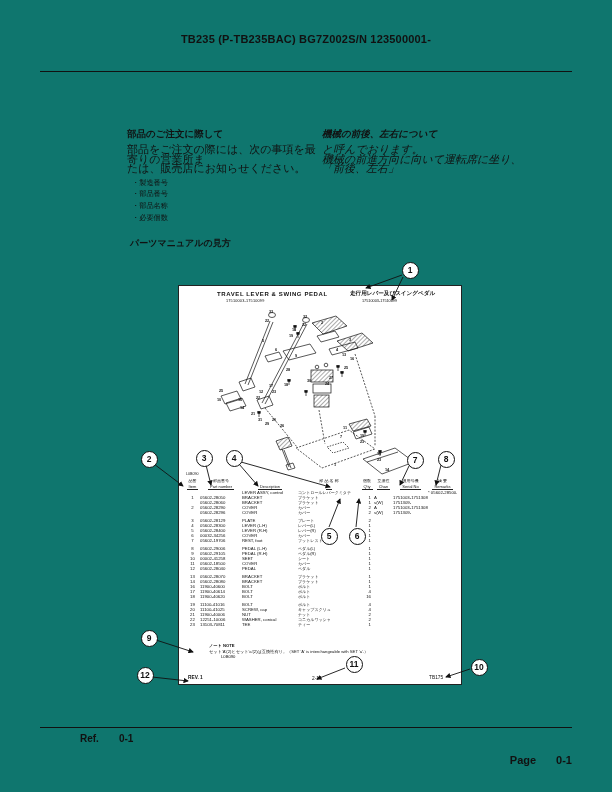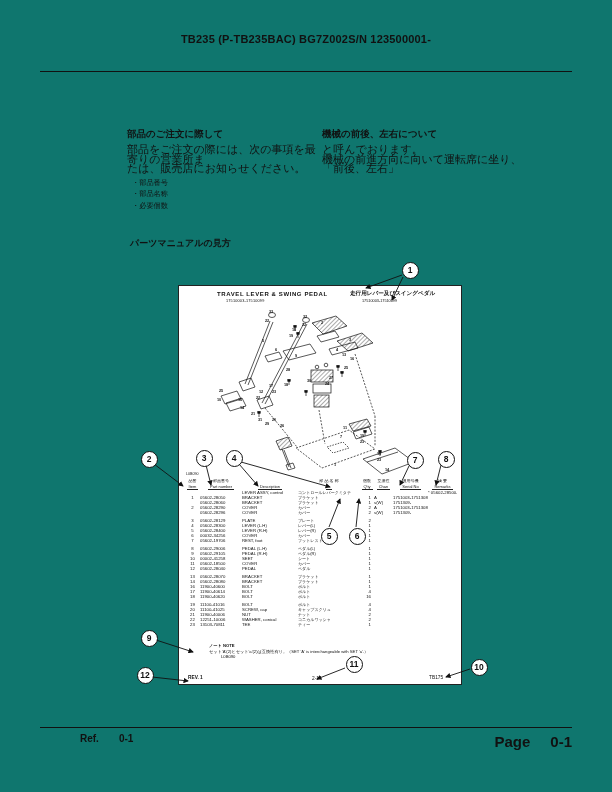--- a/index.html
+++ b/index.html
@@ -8,21 +8,21 @@
   
   .hdr{position:absolute;top:33px;left:0;right:0;text-align:center;}
   .h1{font-size:11px;font-weight:bold;letter-spacing:.2px;}
   .h2{font-size:14.5px;font-weight:bold;margin-top:1px;}
   .rule{position:absolute;left:40px;right:40px;border-top:1.6px solid #111;height:0;}
   .top-rule{top:71px;}
   .bottom-rule{top:727px;}
   
   .sec{position:absolute;}
   .sec-left{left:127px;top:128px;width:192px;}
-  .sec-right{left:322px;top:128px;width:210px;}
+  .sec-right{left:322px;top:128px;width:210px;font-style:italic;}
   .sec-title{font-size:9.5px;font-weight:bold;margin:0 0 4px 0;}
   .sec-body div{font-size:11px;line-height:9.6px;}
   .bullets{list-style:none;margin:3px 0 0 0;padding:0 0 0 5px;}
   .bullets li{font-size:7.2px;line-height:11.6px;}
   .mv-title{position:absolute;left:130px;top:237px;font-size:9px;font-weight:bold;}
   
   .fig{position:absolute;left:178px;top:285px;width:282px;height:398px;border:1px solid #222;background:#fff;}
   .fig-title-en{position:absolute;left:38px;top:5px;font-size:6px;font-weight:bold;letter-spacing:.6px;}
   .fig-serial-en{position:absolute;left:47px;top:13px;font-size:3.8px;letter-spacing:.2px;}
   .fig-title-jp{position:absolute;left:171px;top:4px;font-size:5.6px;font-weight:bold;}
@@ -46,40 +46,41 @@
   .fig-rev{position:absolute;left:9px;top:389px;font-size:4.8px;font-weight:bold;}
   .fig-sheet{position:absolute;left:133px;top:390px;font-size:4.8px;}
   .fig-model{position:absolute;left:250px;top:389px;font-size:4.8px;}
   
   .callout{position:absolute;width:15px;height:15px;border:1.2px solid #111;border-radius:50%;
            background:#fff;font-size:8.5px;font-weight:bold;display:flex;align-items:center;
            justify-content:center;z-index:5;}
   #arrows{position:absolute;left:0;top:0;width:612px;height:792px;pointer-events:none;z-index:4;}
   
   .ftr-left{position:absolute;left:80px;top:733px;font-size:10px;font-weight:bold;}
-  .ftr-right{position:absolute;right:40px;top:733px;font-size:15px;font-weight:bold;}
+  .ftr-right{position:absolute;right:40px;top:754px;font-size:11px;font-weight:bold;}
   .ftr-gap{display:inline-block;width:20px;}
 </style>
 </head>
 <body>
 
 <div class="page">
 
   <div class="hdr">
     <div class="h1">TB235 (P-TB235BAC) BG7Z002S/N 123500001-</div>
   </div>
   <div class="rule top-rule"></div>
 
   <div class="sec sec-left">
     <div class="sec-title">部品のご注文に際して</div>
     <div class="sec-body">
       <div>部品をご注文の際には、次の事項を最寄りの営業所ま</div>
       <div>たは、販売店にお知らせください。</div>
     </div>
     <ul class="bullets" id="ordering-bullets">
+        <li>・製造番号</li>
         <li>・部品番号</li>
         <li>・部品名称</li>
         <li>・必要個数</li>
       </ul>
   </div>
 
   <div class="sec sec-right">
     <div class="sec-title">機械の前後、左右について</div>
     <div class="sec-body">
       <div>と呼んでおります。</div>

